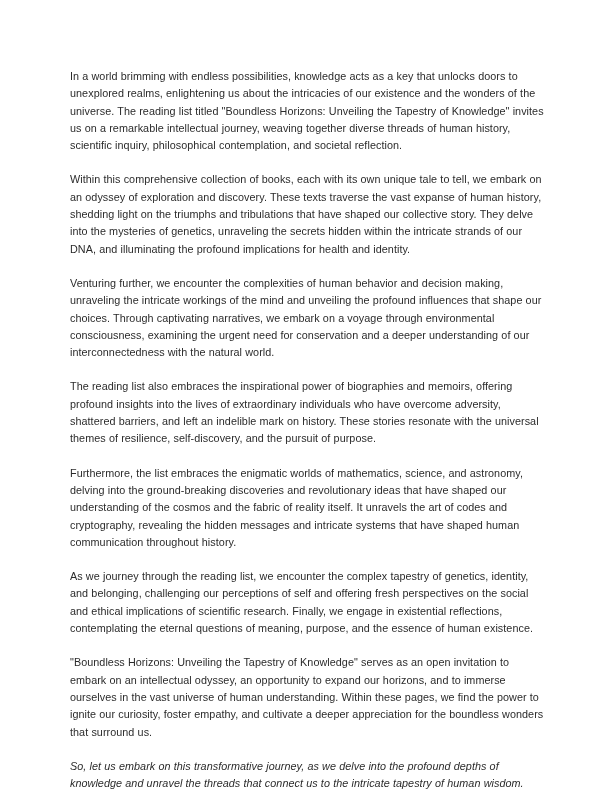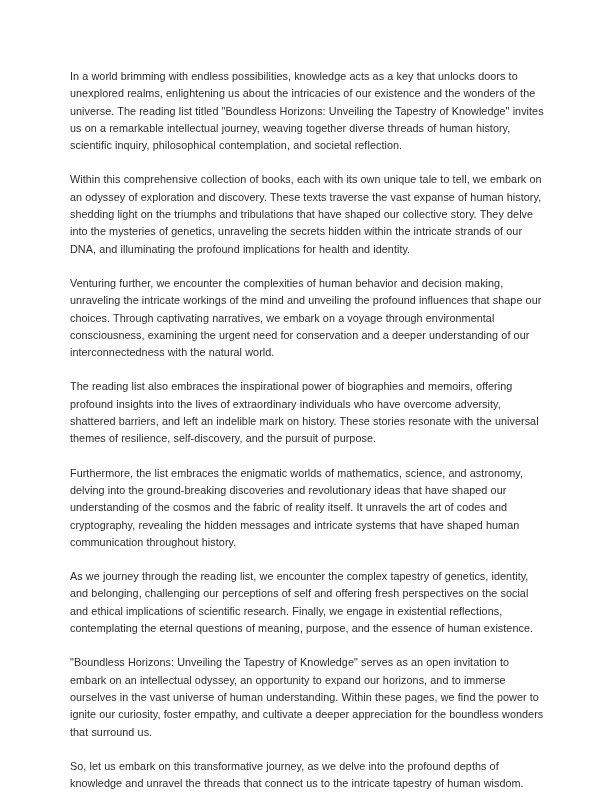--- a/index.html
+++ b/index.html
@@ -29,20 +29,21 @@
     line-height: 17.3px;
     color: #2b2b2b;
     margin: 0 0 17px 0;
     text-align: left;
     letter-spacing: 0.005em;
     word-spacing: 0.01em;
     -webkit-font-smoothing: antialiased;
   }
   .para:last-child {
     margin-bottom: 0;
+    font-style: italic;
   }
 </style>
 </head>
 <body>
 
 <div class="page">
   <div class="doc-body">
     <p class="para">In a world brimming with endless possibilities, knowledge acts as a key that unlocks doors to unexplored realms, enlightening us about the intricacies of our existence and the wonders of the universe. The reading list titled "Boundless Horizons: Unveiling the Tapestry of Knowledge" invites us on a remarkable intellectual journey, weaving together diverse threads of human history, scientific inquiry, philosophical contemplation, and societal reflection.</p>
     <p class="para">Within this comprehensive collection of books, each with its own unique tale to tell, we embark on an odyssey of exploration and discovery. These texts traverse the vast expanse of human history, shedding light on the triumphs and tribulations that have shaped our collective story. They delve into the mysteries of genetics, unraveling the secrets hidden within the intricate strands of our DNA, and illuminating the profound implications for health and identity.</p>
     <p class="para">Venturing further, we encounter the complexities of human behavior and decision making, unraveling the intricate workings of the mind and unveiling the profound influences that shape our choices. Through captivating narratives, we embark on a voyage through environmental consciousness, examining the urgent need for conservation and a deeper understanding of our interconnectedness with the natural world.</p>

